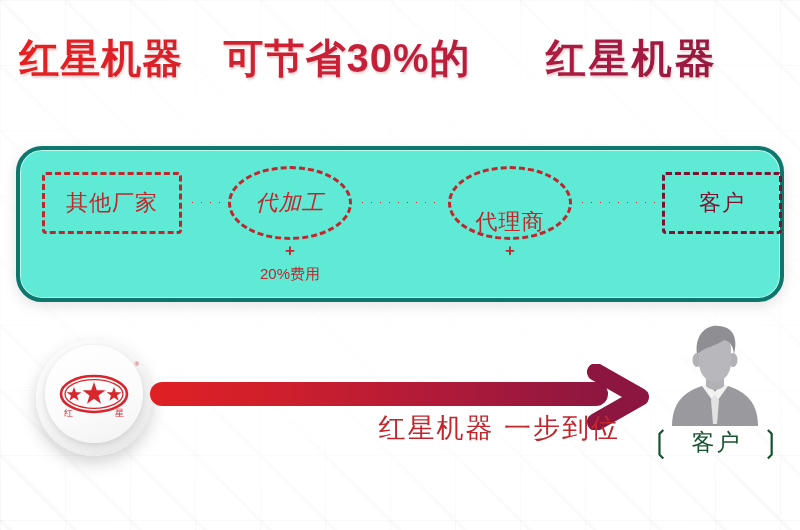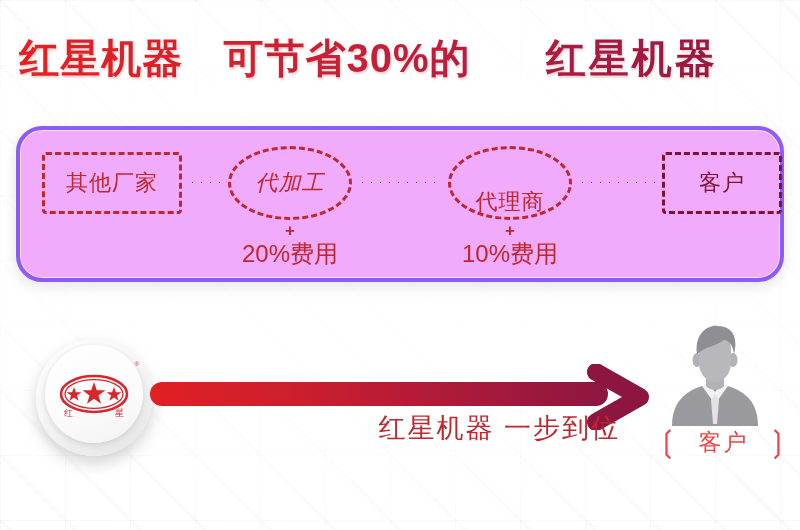--- a/index.html
+++ b/index.html
@@ -47,24 +47,24 @@
   #headline .hl-gap{ display:inline-block; width:16px; }
   #headline .hl-quote{
     display:inline-block; vertical-align:top;
     font-size:42px; line-height:42px; margin:0 4px;
     transform:translateY(-2px) skewX(-10deg);
   }
   #headline .hl-mid{ letter-spacing:3px; }
 
   
   #chain-card{
-    position:absolute; left:16px; top:126px; width:768px; height:156px;
-    background:#f0abfc;
+    position:absolute; left:16px; top:146px; width:768px; height:156px;
+    background:#5eead4;
     border-radius:26px;
-    border:4px solid #8b5cf6;
+    border:4px solid #0f766e;
     box-shadow:0 4px 14px rgba(120,120,120,0.20), inset 0 0 0 1px rgba(255,255,255,0.6);
   }
   #chain-row{ position:absolute; inset:0; }
 
   .node{
     position:absolute;
     display:flex; align-items:center; justify-content:center;
     color:#c0272d; font-size:22px; letter-spacing:1px;
     white-space:nowrap;
   }
@@ -81,21 +81,21 @@
   #node-other{ left:22px;  top:22px; width:140px; height:62px; }
   #node-oem{   left:208px; top:16px; width:124px; height:74px;font-style:italic; }
   #node-agent{ left:428px; top:16px; width:124px; height:74px;align-items:flex-end; }
   #node-client{left:642px; top:22px; width:120px; height:62px; }
 
   .fee{
     position:absolute;
     text-align:center; color:#c0272d; white-space:nowrap;
   }
   .fee .plus{ font-size:17px; line-height:17px; font-weight:bold; }
-  .fee .amt{ font-size:24px; line-height:27px; margin-top:1px; }
+  .fee .amt{ font-size:15px; line-height:27px; margin-top:1px; }
   #fee-oem{   left:208px; top:92px; width:124px; }
   #fee-agent{ left:428px; top:92px; width:124px; }
 
   .connector{
     position:absolute; height:3px; top:51px;
     background-image:radial-gradient(circle closest-side, #c0272d 58%, transparent 60%);
     background-size:9px 3px; background-repeat:repeat-x;
   }
   #conn-1{ left:168px; width:34px; }
   #conn-2{ left:338px; width:84px; }
@@ -137,22 +137,22 @@
   #arrow-caption{
     position:absolute; left:150px; top:410px; width:470px;
     text-align:right;
     font-size:27px; color:#c0272d; letter-spacing:2px; white-space:nowrap;
   }
 
   #person{ position:absolute; left:660px; top:320px; width:110px; height:106px; }
 
   #client-tag{
     position:absolute; left:640px; top:424px; width:160px;
-    text-align:right; white-space:nowrap;
-    font-size:23px; color:#ef4444; letter-spacing:2px;
+    text-align:left; white-space:nowrap;
+    font-size:23px; color:#14532d; letter-spacing:2px;
   }
   #client-tag .brk{ font-size:30px; vertical-align:-2px; margin:0 8px; font-weight:300; }
 </style>
 </head>
 <body>
 
 <div id="bg-pattern"></div>
 <div id="bg-diagonals"></div>
 <div id="bg-vignette"></div>
 
@@ -188,21 +188,20 @@
       <span>客户</span>
     </div>
 
     <div id="fee-oem" class="fee">
       <div class="plus">+</div>
       <div class="amt">20%费用</div>
     </div>
 
     <div id="fee-agent" class="fee">
       <div class="plus">+</div>
-      <div class="amt">10%费用</div>
     </div>
 
   </div>
 </div>
 
 <div id="logo-badge">
   <div id="logo-inner">
     <svg id="logo-mark" viewBox="0 0 72 54">
       <ellipse cx="36" cy="27" rx="33" ry="18" fill="none" stroke="#d8262c" stroke-width="2.6"></ellipse>
       <ellipse cx="36" cy="27" rx="29" ry="14.4" fill="none" stroke="#d8262c" stroke-width="1.3"></ellipse>

